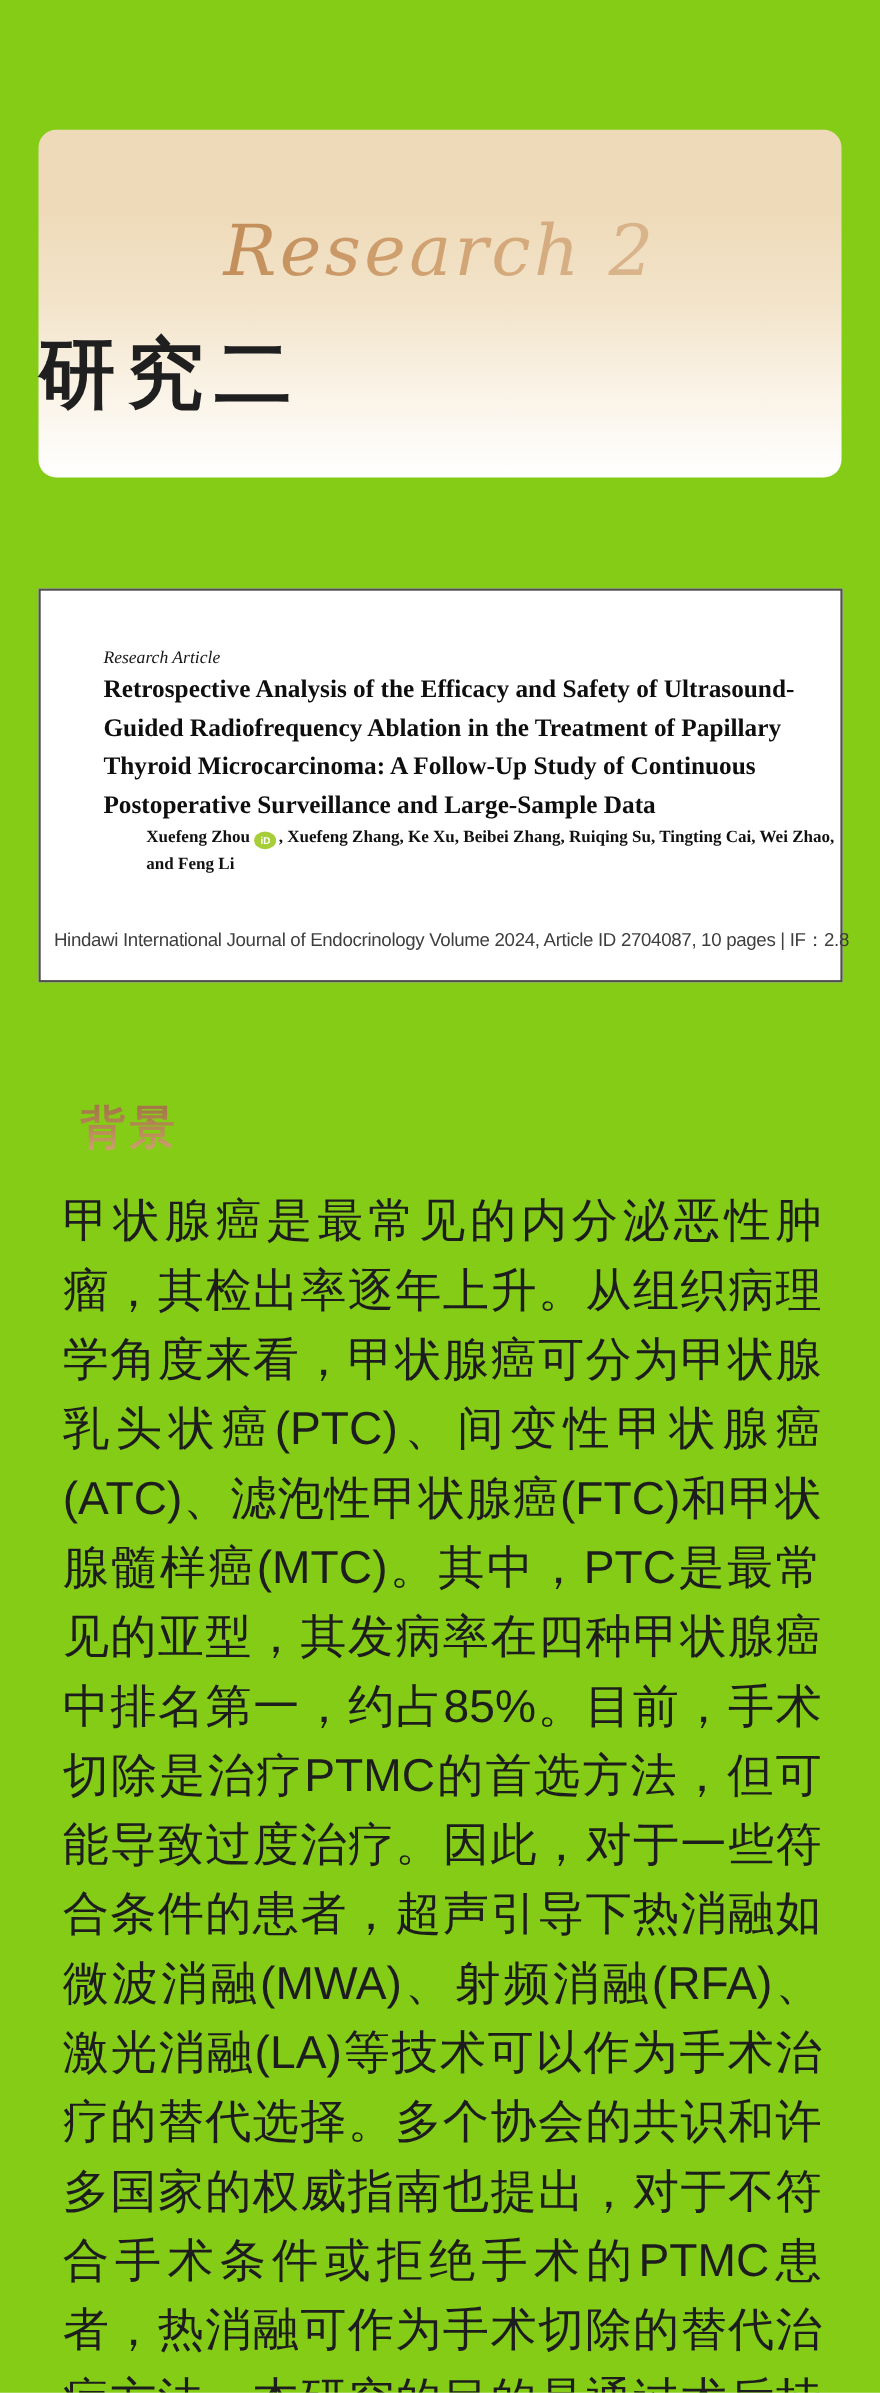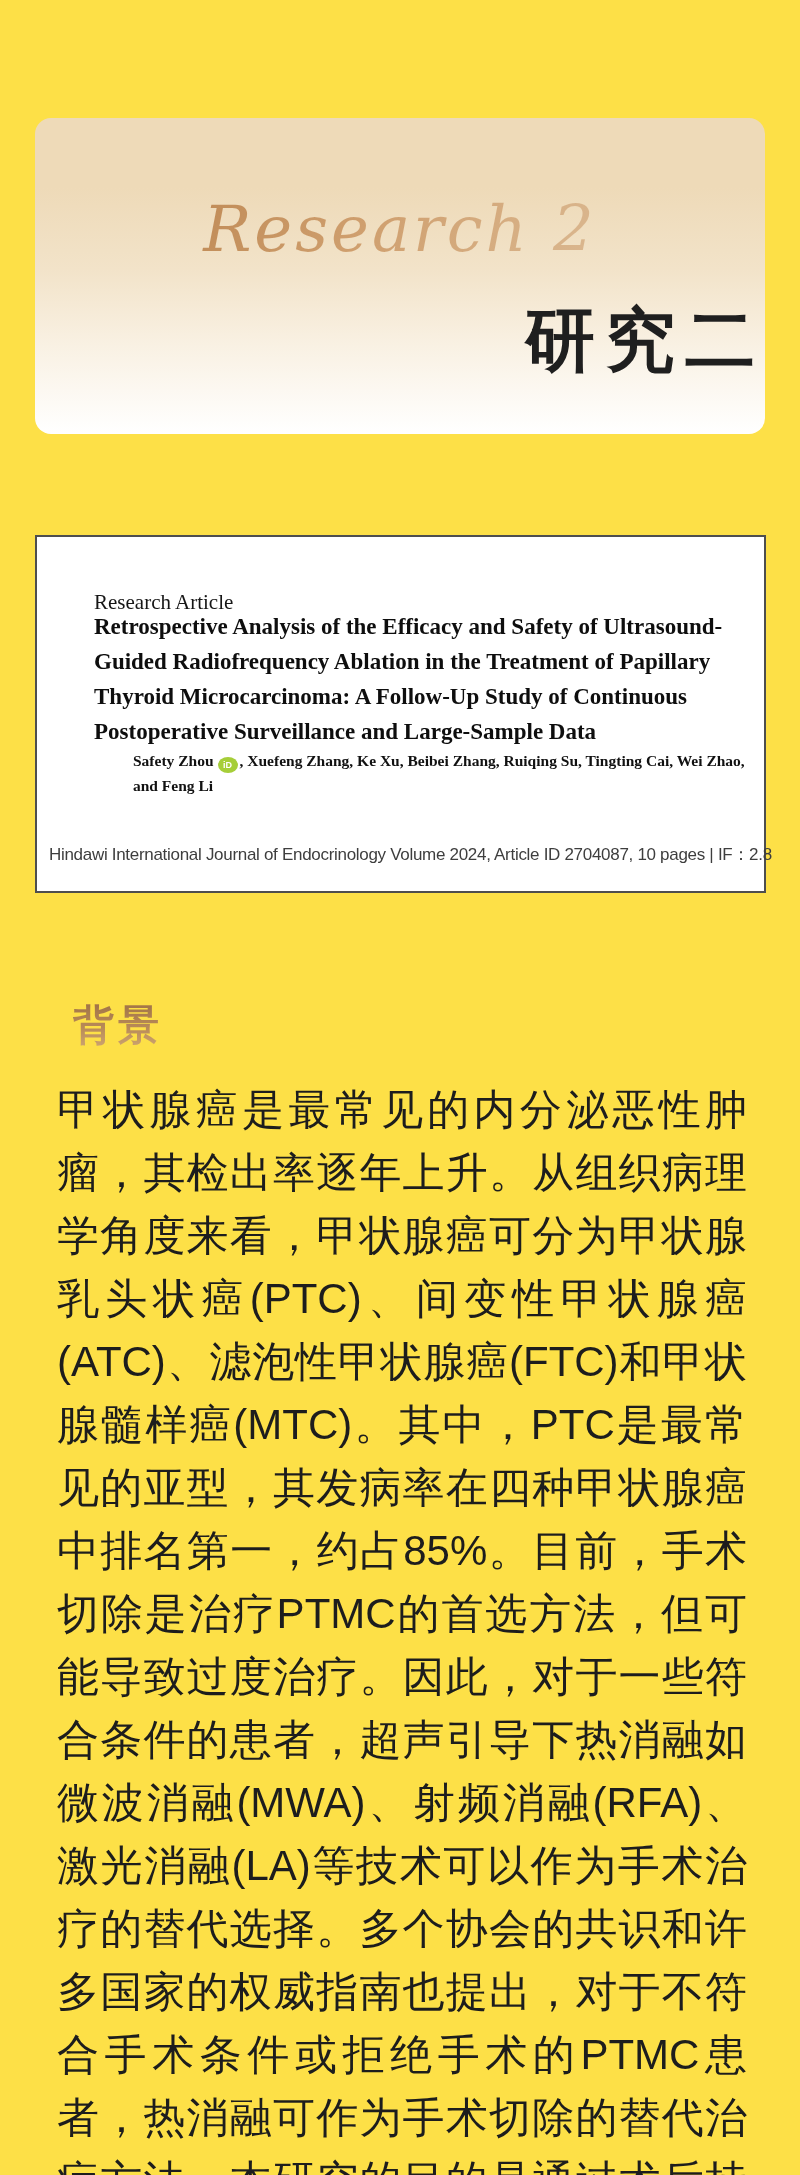--- a/index.html
+++ b/index.html
@@ -5,21 +5,21 @@
   html, body { margin: 0; padding: 0; }
   body {
     width: 800px;
     background: #ffffff;
     font-family: "Liberation Sans", sans-serif;
   }
   #page {
     position: relative;
     width: 800px;
     height: 2175px;
-    background: #fde047;
+    background: #84cc16;
     overflow: hidden;
   }
 
   
   .header-card {
     position: absolute;
     left: 35px; top: 118px;
     width: 730px; height: 316px;
     border-radius: 16px;
     background: linear-gradient(180deg,
@@ -35,42 +35,43 @@
     letter-spacing: 3px;
     color: #c08a55;
     background: linear-gradient(115deg, #b9824c 10%, #cf9f6e 45%, #ddbd97 85%);
     -webkit-background-clip: text;
     background-clip: text;
     -webkit-text-fill-color: transparent;
   }
   .cn-title {
     position: absolute;
     left: 0; right: 0; top: 176px;
-    text-align: right;
+    text-align: left;
     font-family: "DejaVu Serif", "Liberation Serif", serif;
     font-weight: 700;
     font-size: 70px;
     letter-spacing: 10px;
     color: #1f1f1f;
   }
 
   
   .article-card {
     position: absolute;
     left: 35px; top: 535px;
     width: 731px; height: 358px;
     box-sizing: border-box;
     border: 2px solid #4e4e4e;
     background: #ffffff;
   }
   .article-type {
     position: absolute;
     left: 57px; top: 53px;
     font-family: "Liberation Serif", serif;
-    font-size: 21px;
+    font-style: italic;
+    font-size: 16px;
     color: #161616;
   }
   .article-title {
     position: absolute;
     left: 57px; top: 72px;
     width: 650px;
     font-family: "Liberation Serif", serif;
     font-weight: 700;
     font-size: 23px;
     line-height: 35px;
@@ -144,21 +145,21 @@
 
   <div class="header-card">
     <div class="script-title">Research 2</div>
     <div class="cn-title">研究二</div>
   </div>
 
   <div class="article-card">
     <div class="article-type">Research Article</div>
     <div class="article-title">Retrospective Analysis of the Efficacy and Safety of Ultrasound-Guided Radiofrequency Ablation in the Treatment of Papillary Thyroid Microcarcinoma: A Follow-Up Study of Continuous Postoperative Surveillance and Large-Sample Data</div>
     <div class="article-authors">
-      <span>Safety Zhou</span><span class="orcid-badge">iD</span><span>, Xuefeng Zhang, Ke Xu, Beibei Zhang, Ruiqing Su, Tingting Cai, Wei Zhao, and Feng Li</span>
+      <span>Xuefeng Zhou</span><span class="orcid-badge">iD</span><span>, Xuefeng Zhang, Ke Xu, Beibei Zhang, Ruiqing Su, Tingting Cai, Wei Zhao, and Feng Li</span>
     </div>
     <div class="article-meta">Hindawi International Journal of Endocrinology Volume 2024, Article ID 2704087, 10 pages | IF：2.8</div>
   </div>
 
   <div class="section-heading">背景</div>
   <div class="section-body">甲状腺癌是最常见的内分泌恶性肿瘤，其检出率逐年上升。从组织病理学角度来看，甲状腺癌可分为甲状腺乳头状癌(PTC)、间变性甲状腺癌(ATC)、滤泡性甲状腺癌(FTC)和甲状腺髓样癌(MTC)。其中，PTC是最常见的亚型，其发病率在四种甲状腺癌中排名第一，约占85%。目前，手术切除是治疗PTMC的首选方法，但可能导致过度治疗。因此，对于一些符合条件的患者，超声引导下热消融如微波消融(MWA)、射频消融(RFA)、激光消融(LA)等技术可以作为手术治疗的替代选择。多个协会的共识和许多国家的权威指南也提出，对于不符合手术条件或拒绝手术的PTMC患者，热消融可作为手术切除的替代治疗方法。本研究的目的是通过术后持续监测和大样本数据随访，回顾性评价RFA治疗低风险PTMC的疗效和安全性。</div>
 
 </div>
 
 </body></html>

